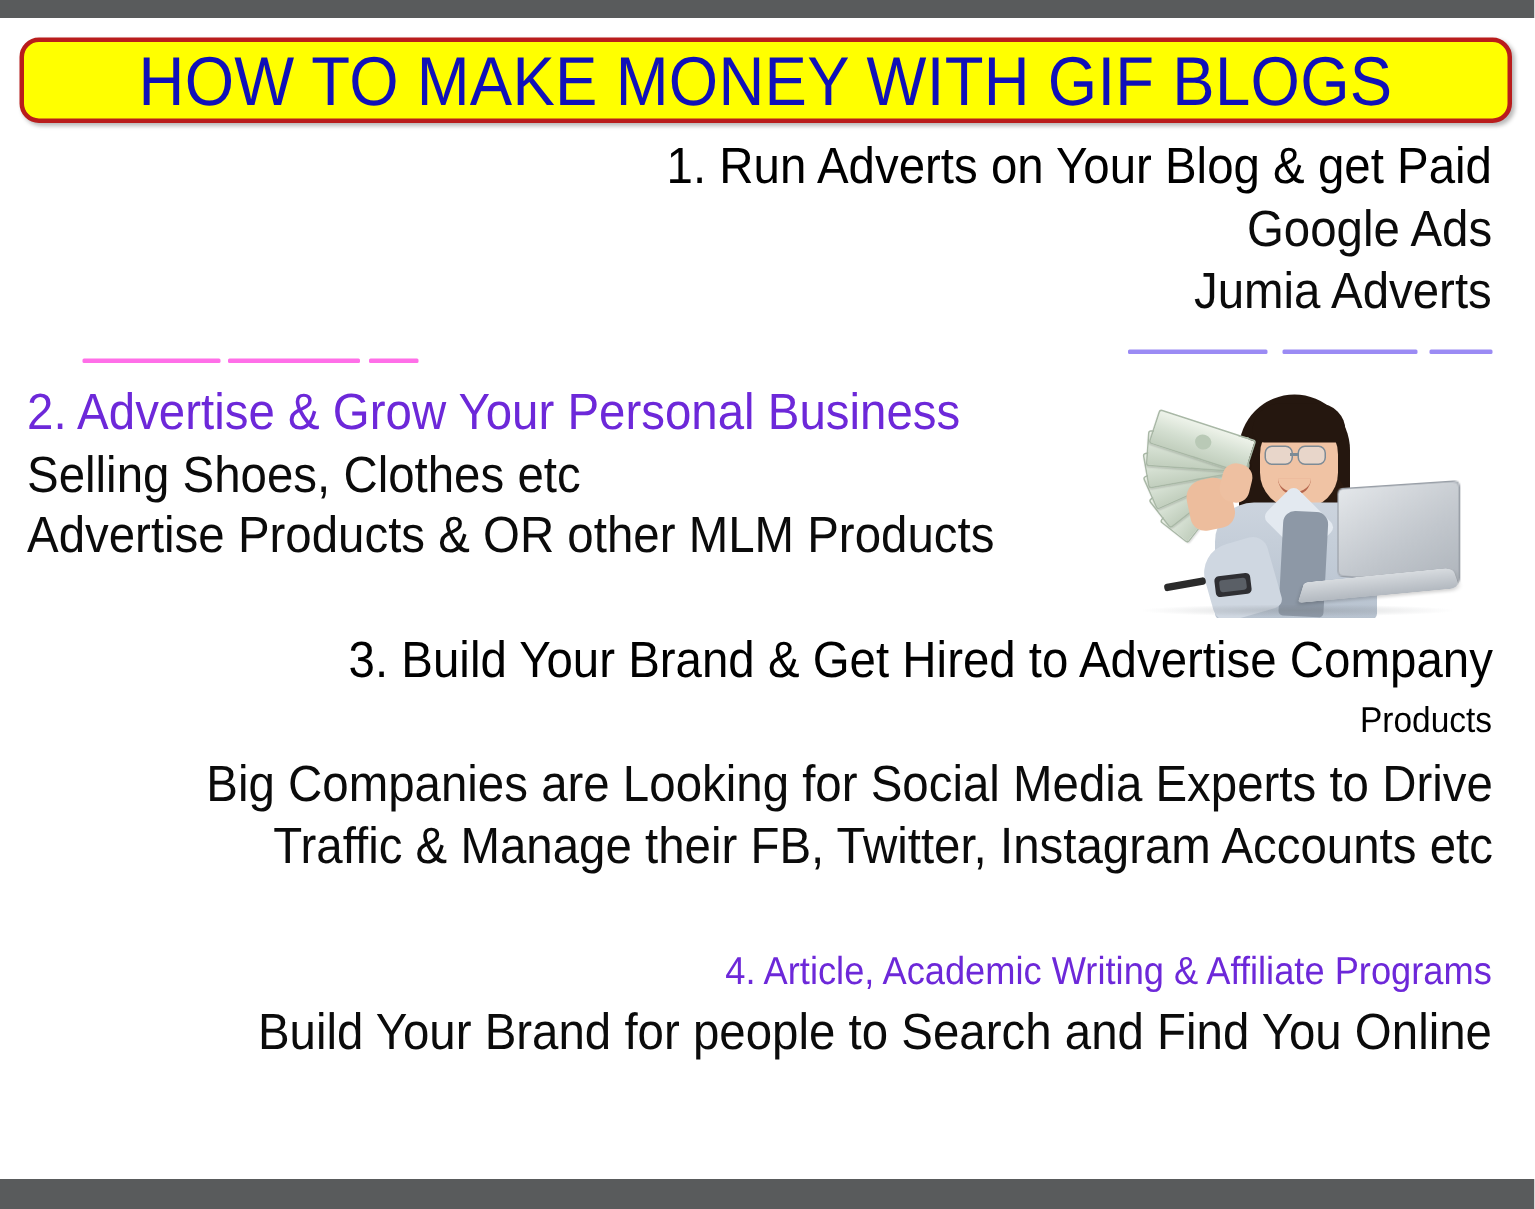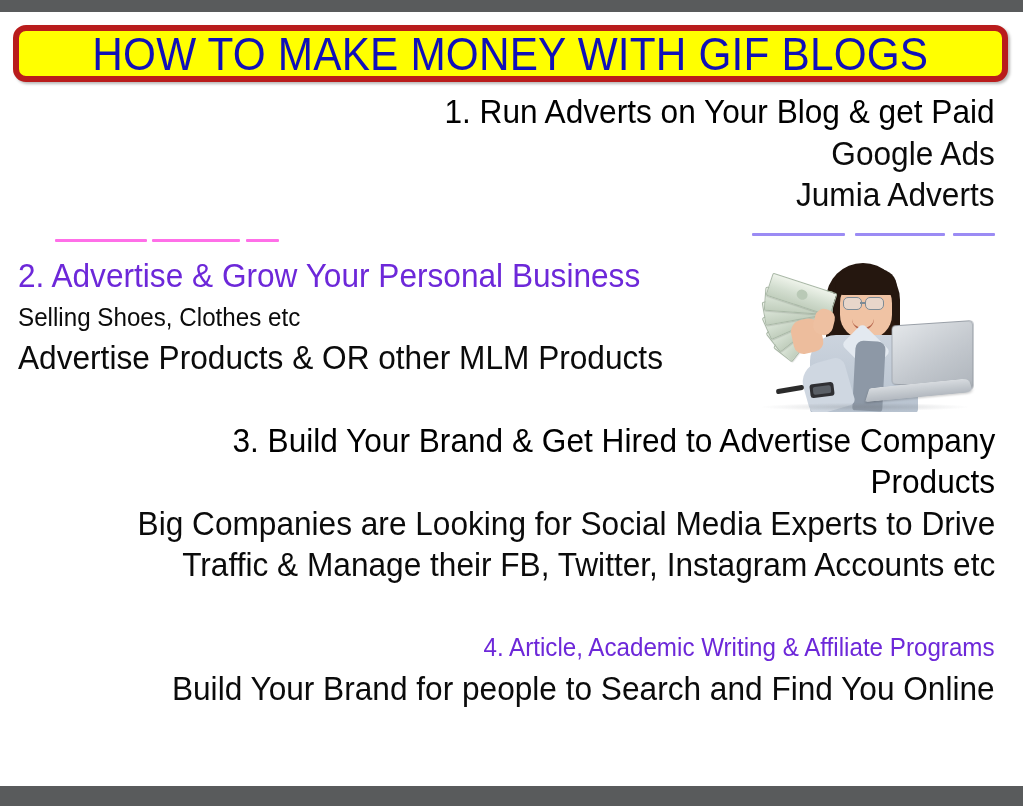--- a/index.html
+++ b/index.html
@@ -38,21 +38,21 @@
     width: 1023px; height: 774px;
     background: #ffffff;
   }
 
   
   .title-box {
     position: absolute;
     left: 13px; top: 13px;
     width: 995px; height: 57px;
     background: #ffff00;
-    border: 6px solid #b91c1c;
+    border: 3px solid #b91c1c;
     border-radius: 13px;
     box-sizing: border-box;
     box-shadow: 2px 2px 3px rgba(0,0,0,0.28);
     overflow: hidden;
   }
   .title-text {
     position: absolute;
     left: 0; right: 0; top: 50%;
     transform: translateY(-50%);
     text-align: center;
@@ -285,21 +285,21 @@
     <div class="txt ralign" style="top:121px; font-size:34px; line-height:40px;">
       <span class="narrow">Google Ads</span>
     </div>
     <div class="txt ralign" style="top:162px; font-size:34px; line-height:40px;">
       <span class="narrow">Jumia Adverts</span>
     </div>
 
     <div class="txt head-blue lalign" style="top:243px; font-size:34px; line-height:40px;">
       <span class="narrow-l">2. Advertise &amp; Grow Your Personal Business</span>
     </div>
-    <div class="txt lalign" style="top:285px; font-size:26px; line-height:40px;">
+    <div class="txt lalign" style="top:285px; font-size:34px; line-height:40px;">
       <span class="narrow-l">Selling Shoes, Clothes etc</span>
     </div>
     <div class="txt lalign" style="top:325px; font-size:34px; line-height:40px;">
       <span class="narrow-l">Advertise Products &amp; OR other MLM Products</span>
     </div>
 
     <div class="money-pic">
       <div class="mp hair-back"></div>
       <div class="mp hair-tail"></div>
       <div class="mp face"></div>
@@ -339,21 +339,21 @@
       <div class="mp lap-screen"></div>
       <div class="mp lap-base"></div>
       <div class="mp pen"></div>
       <div class="mp phone"></div>
       <div class="mp desk-shadow"></div>
     </div>
 
     <div class="txt head-red ralign" style="top:408px; font-size:34px; line-height:40px;">
       <span class="narrow">3. Build Your Brand &amp; Get Hired to Advertise Company</span>
     </div>
-    <div class="txt head-red ralign" style="top:449px; font-size:34px; line-height:40px;">
+    <div class="txt head-red ralign" style="top:449px; font-size:24px; line-height:40px;">
       <span class="narrow">Products</span>
     </div>
     <div class="txt ralign" style="top:532px; font-size:34px; line-height:40px;">
       <span class="narrow">Traffic &amp; Manage their FB, Twitter, Instagram Accounts etc</span>
     </div>
     <div class="txt ralign" style="top:491px; font-size:34px; line-height:40px;">
       <span class="narrow">Big Companies are Looking for Social Media Experts to Drive</span>
     </div>
 
     <div class="txt head-blue ralign" style="top:615px; font-size:26px; line-height:40px;">

